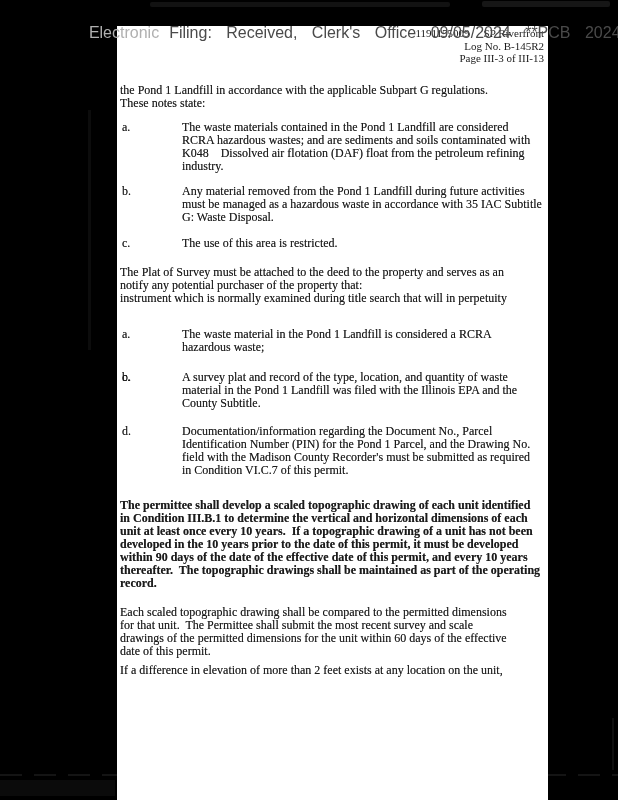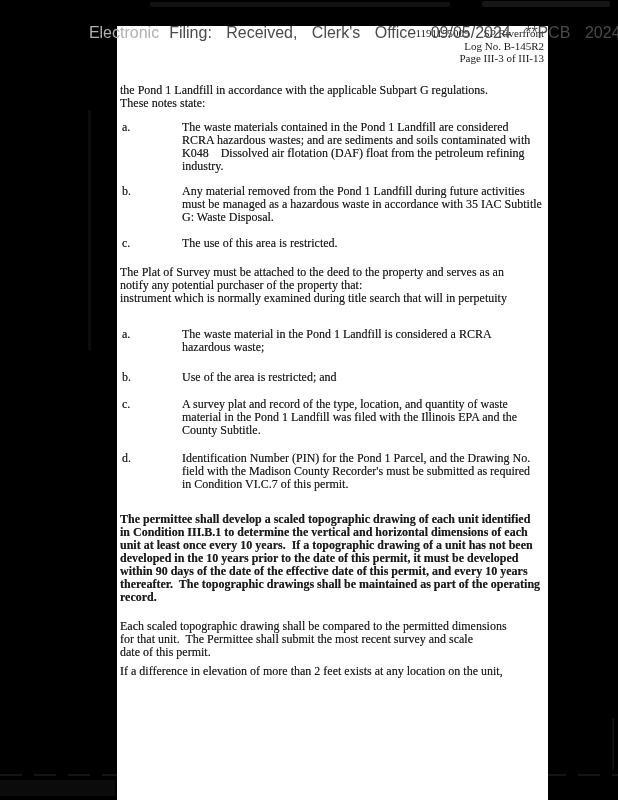--- a/index.html
+++ b/index.html
@@ -131,45 +131,46 @@
         <div class="line">notify any potential purchaser of the property that:</div>
         <div class="line">instrument which is normally examined during title search that will in perpetuity</div>
       </div>
       <div class="block li">
         <span class="letter">a.</span>
         <div class="line">The waste material in the Pond 1 Landfill is considered a RCRA</div>
         <div class="line">hazardous waste;</div>
       </div>
       <div class="block li">
         <span class="letter">b.</span>
-        <div class="line">Use of the area is restricted; and</div>
       </div>
       <div class="block li">
         <span class="letter">c.</span>
         <div class="line">A survey plat and record of the type, location, and quantity of waste</div>
         <div class="line">material in the Pond 1 Landfill was filed with the Illinois EPA and the</div>
         <div class="line">County Subtitle.</div>
       </div>
       <div class="block li">
         <span class="letter">d.</span>
+        <div class="line">Documentation/information regarding the Document No., Parcel</div>
         <div class="line">Identification Number (PIN) for the Pond 1 Parcel, and the Drawing No.</div>
         <div class="line">field with the Madison County Recorder's must be submitted as required</div>
         <div class="line">in Condition VI.C.7 of this permit.</div>
       </div>
       <div class="block para">
         <div class="line">The permittee shall develop a scaled topographic drawing of each unit identified</div>
         <div class="line">in Condition III.B.1 to determine the vertical and horizontal dimensions of each</div>
         <div class="line">unit at least once every 10 years.  If a topographic drawing of a unit has not been</div>
         <div class="line">developed in the 10 years prior to the date of this permit, it must be developed</div>
         <div class="line">within 90 days of the date of the effective date of this permit, and every 10 years</div>
         <div class="line">thereafter.  The topographic drawings shall be maintained as part of the operating</div>
         <div class="line">record.</div>
       </div>
       <div class="block para">
         <div class="line">Each scaled topographic drawing shall be compared to the permitted dimensions</div>
         <div class="line">for that unit.  The Permittee shall submit the most recent survey and scale</div>
+        <div class="line">drawings of the permitted dimensions for the unit within 60 days of the effective</div>
         <div class="line">date of this permit.</div>
       </div>
       <div class="block para">
         <div class="line">If a difference in elevation of more than 2 feet exists at any location on the unit,</div>
       </div>
     </div>
 </div>
 
 </body></html>

